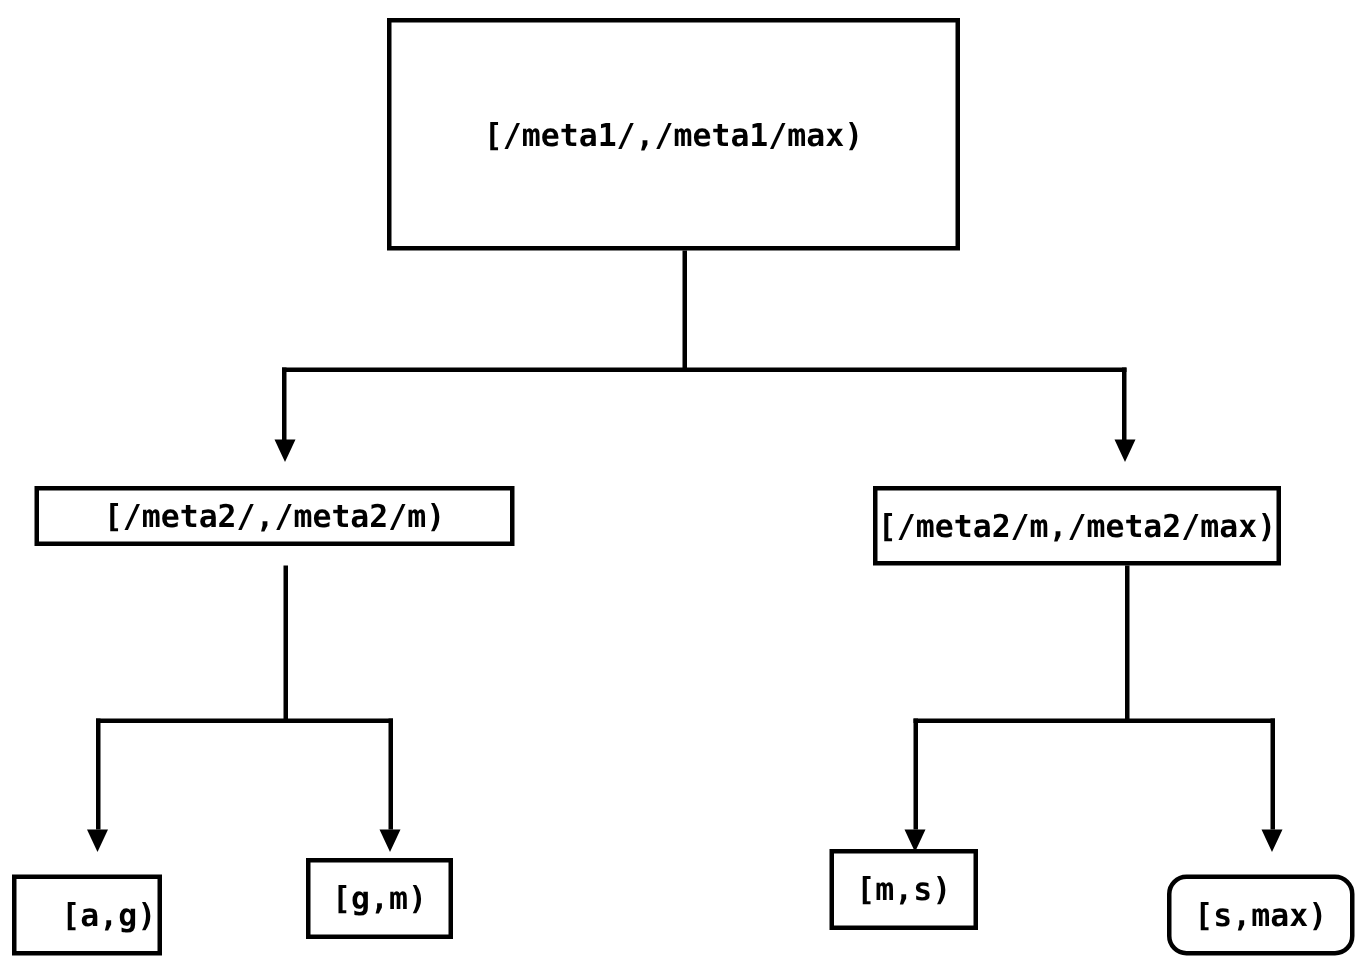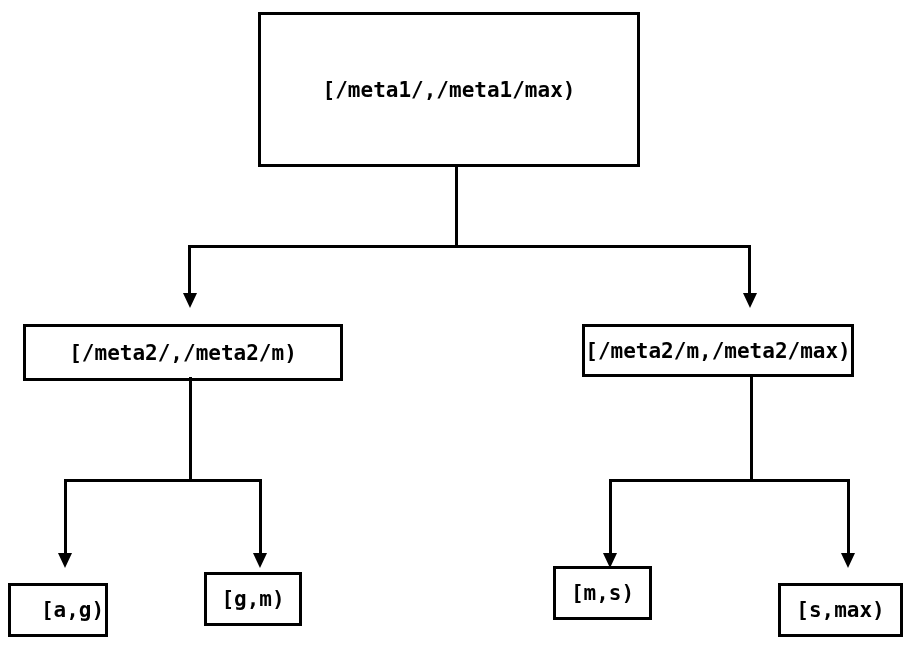--- a/index.html
+++ b/index.html
@@ -36,26 +36,26 @@
     position: absolute;
     width: 0;
     height: 0;
     border-left: 7px solid transparent;
     border-right: 7px solid transparent;
     border-top: 15px solid #000000;
   }
 
   
   .n-root  { left: 258px; top: 12px;  width: 382px; height: 155px; }
-  .n-left  { left: 23px;  top: 324px; width: 320px; height: 57px; }
+  .n-left  { left: 23px;  top: 324px; width: 320px; height: 40px; }
   .n-right { left: 582px; top: 324px; width: 272px; height: 53px; }
   .n-ag    { left: 8px;   top: 583px; width: 100px; height: 54px; padding-left: 29px; }
   .n-gm    { left: 204px; top: 572px; width: 98px;  height: 54px; }
   .n-ms    { left: 553px; top: 566px; width: 99px;  height: 54px; }
-  .n-smax  { left: 778px; top: 583px; width: 125px; height: 54px; }
+  .n-smax  { left: 778px; top: 583px; width: 125px; height: 54px; border-radius: 13px; }
 
   
   .e-root-stem { left: 455px; top: 167px; width: 3px;   height: 81px; }
   .e-l1-h      { left: 188px; top: 245px; width: 563px; height: 3px; }
   .e-l1-dl     { left: 188px; top: 245px; width: 3px;   height: 49px; }
   .e-l1-dr     { left: 748px; top: 245px; width: 3px;   height: 49px; }
   .a-l1-l      { left: 183px; top: 293px; }
   .a-l1-r      { left: 743px; top: 293px; }
 
   

